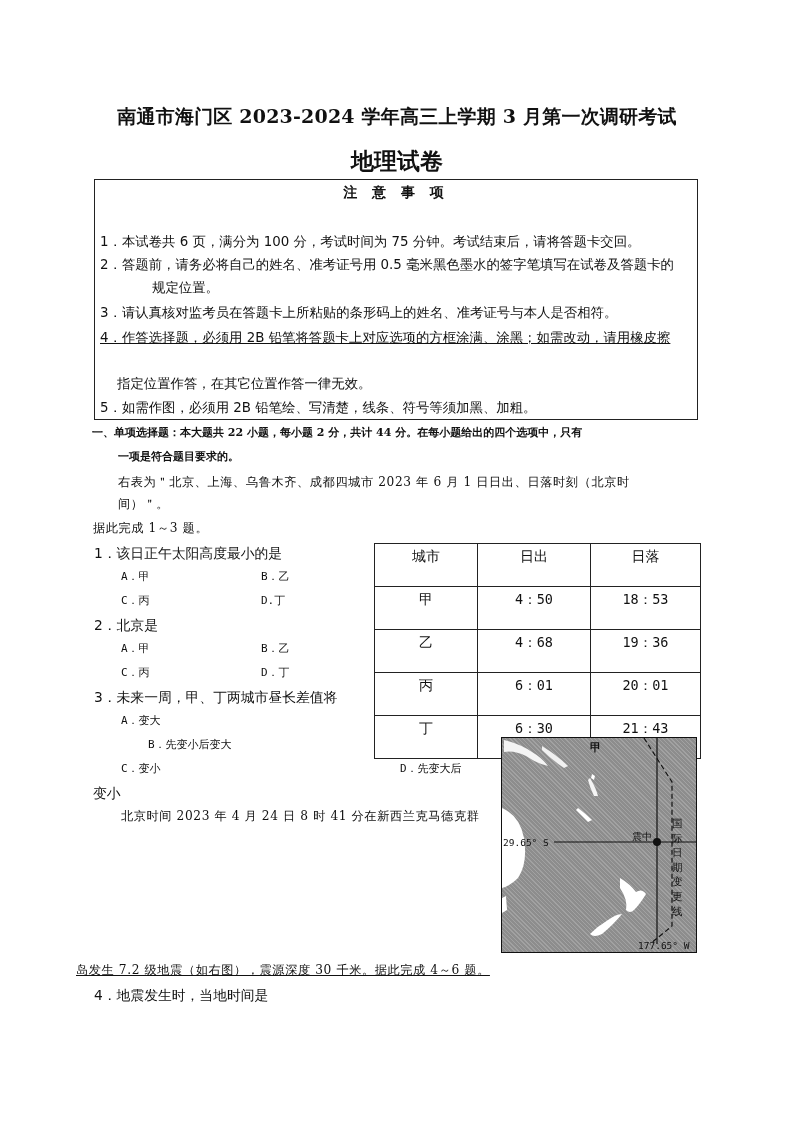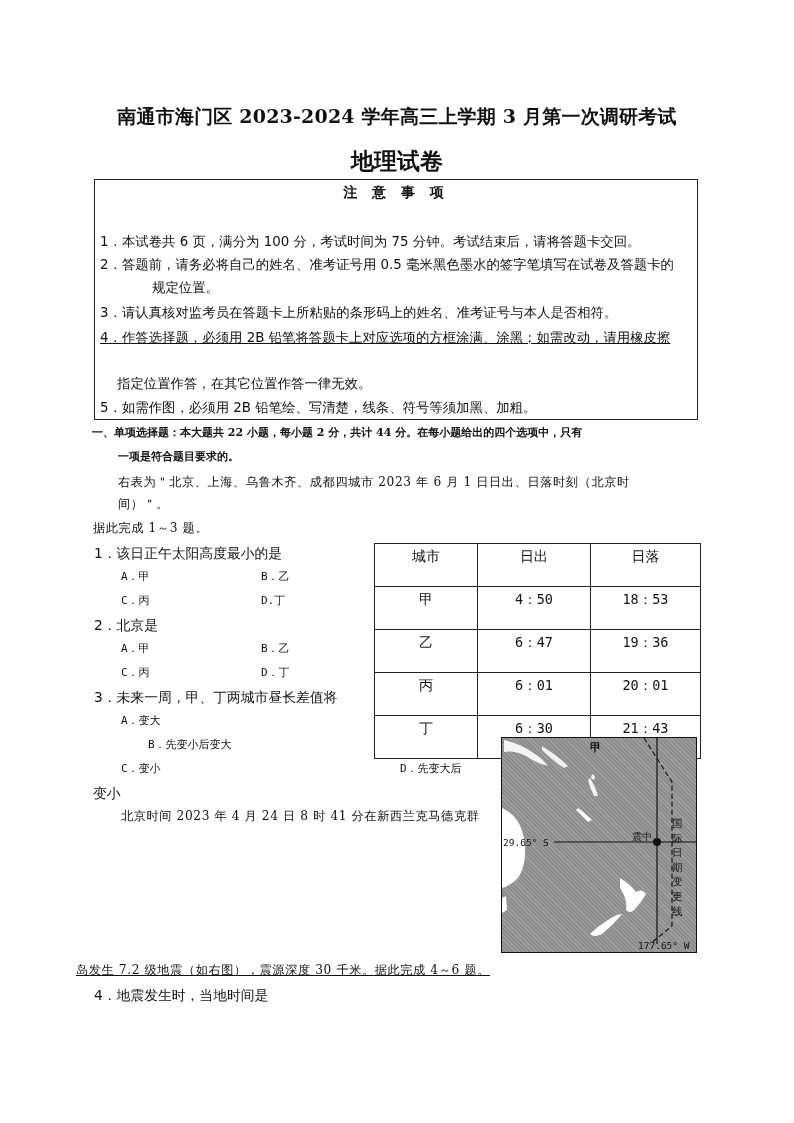--- a/index.html
+++ b/index.html
@@ -76,21 +76,21 @@
     <td class="city" style="width:110px;">日出</td>
     <td class="city">日落</td>
   </tr>
   <tr>
     <td class="city">甲</td>
     <td class="num">4：50</td>
     <td class="num">18：53</td>
   </tr>
   <tr>
     <td class="city">乙</td>
-    <td class="num">6：47</td>
+    <td class="num">4：68</td>
     <td class="num">19：36</td>
   </tr>
   <tr>
     <td class="city">丙</td>
     <td class="num">6：01</td>
     <td class="num">20：01</td>
   </tr>
   <tr>
     <td class="city">丁</td>
     <td class="num">6：30</td>

